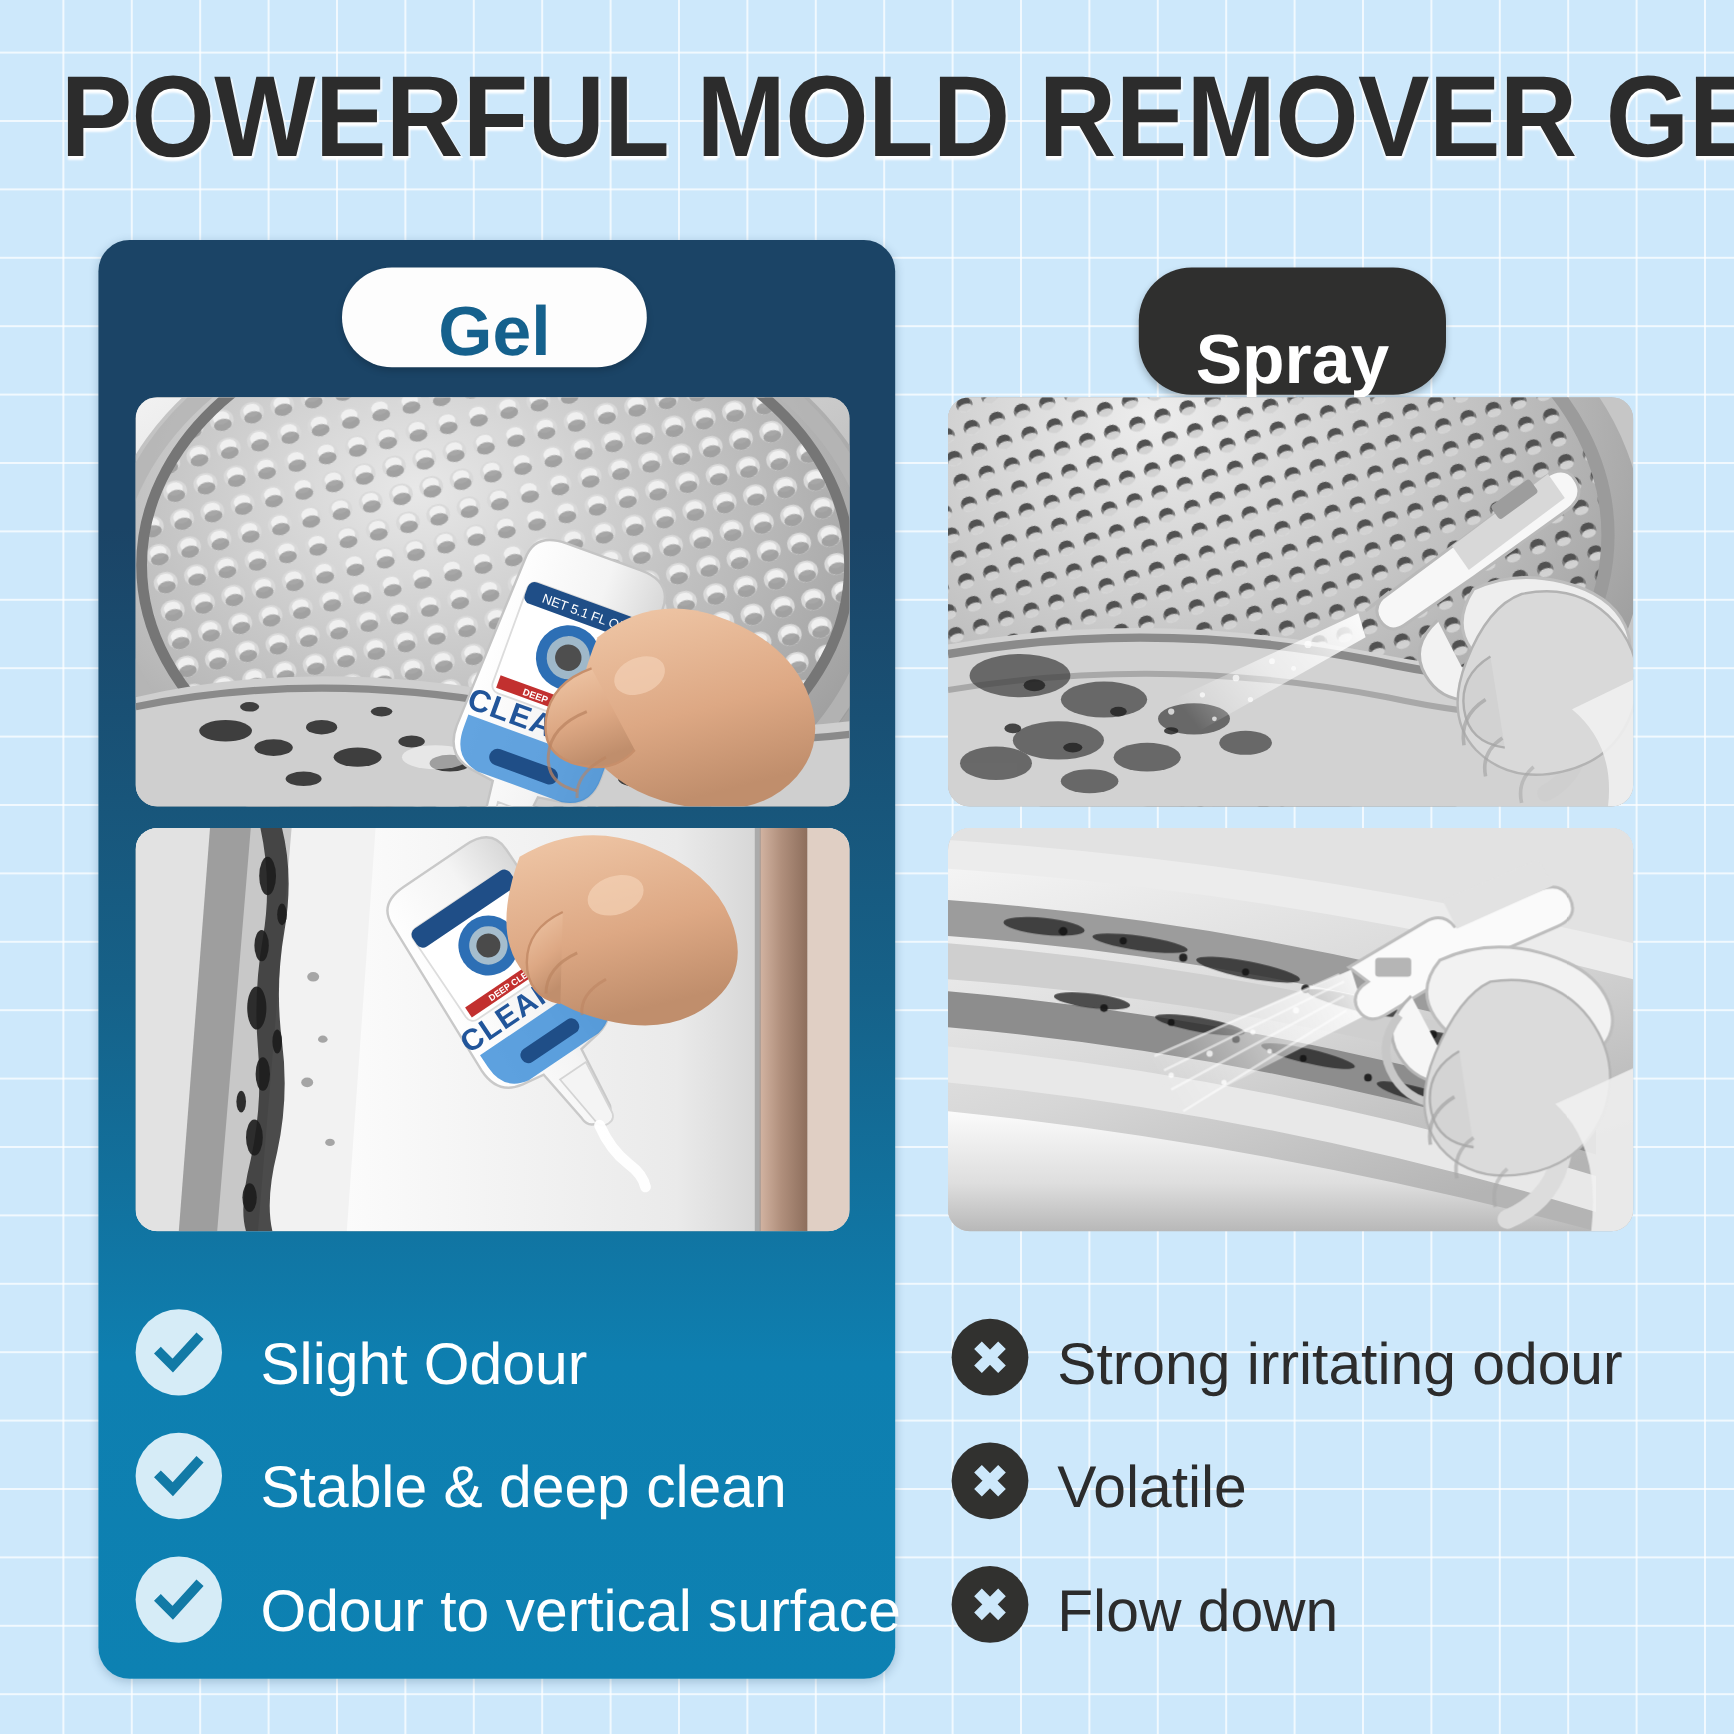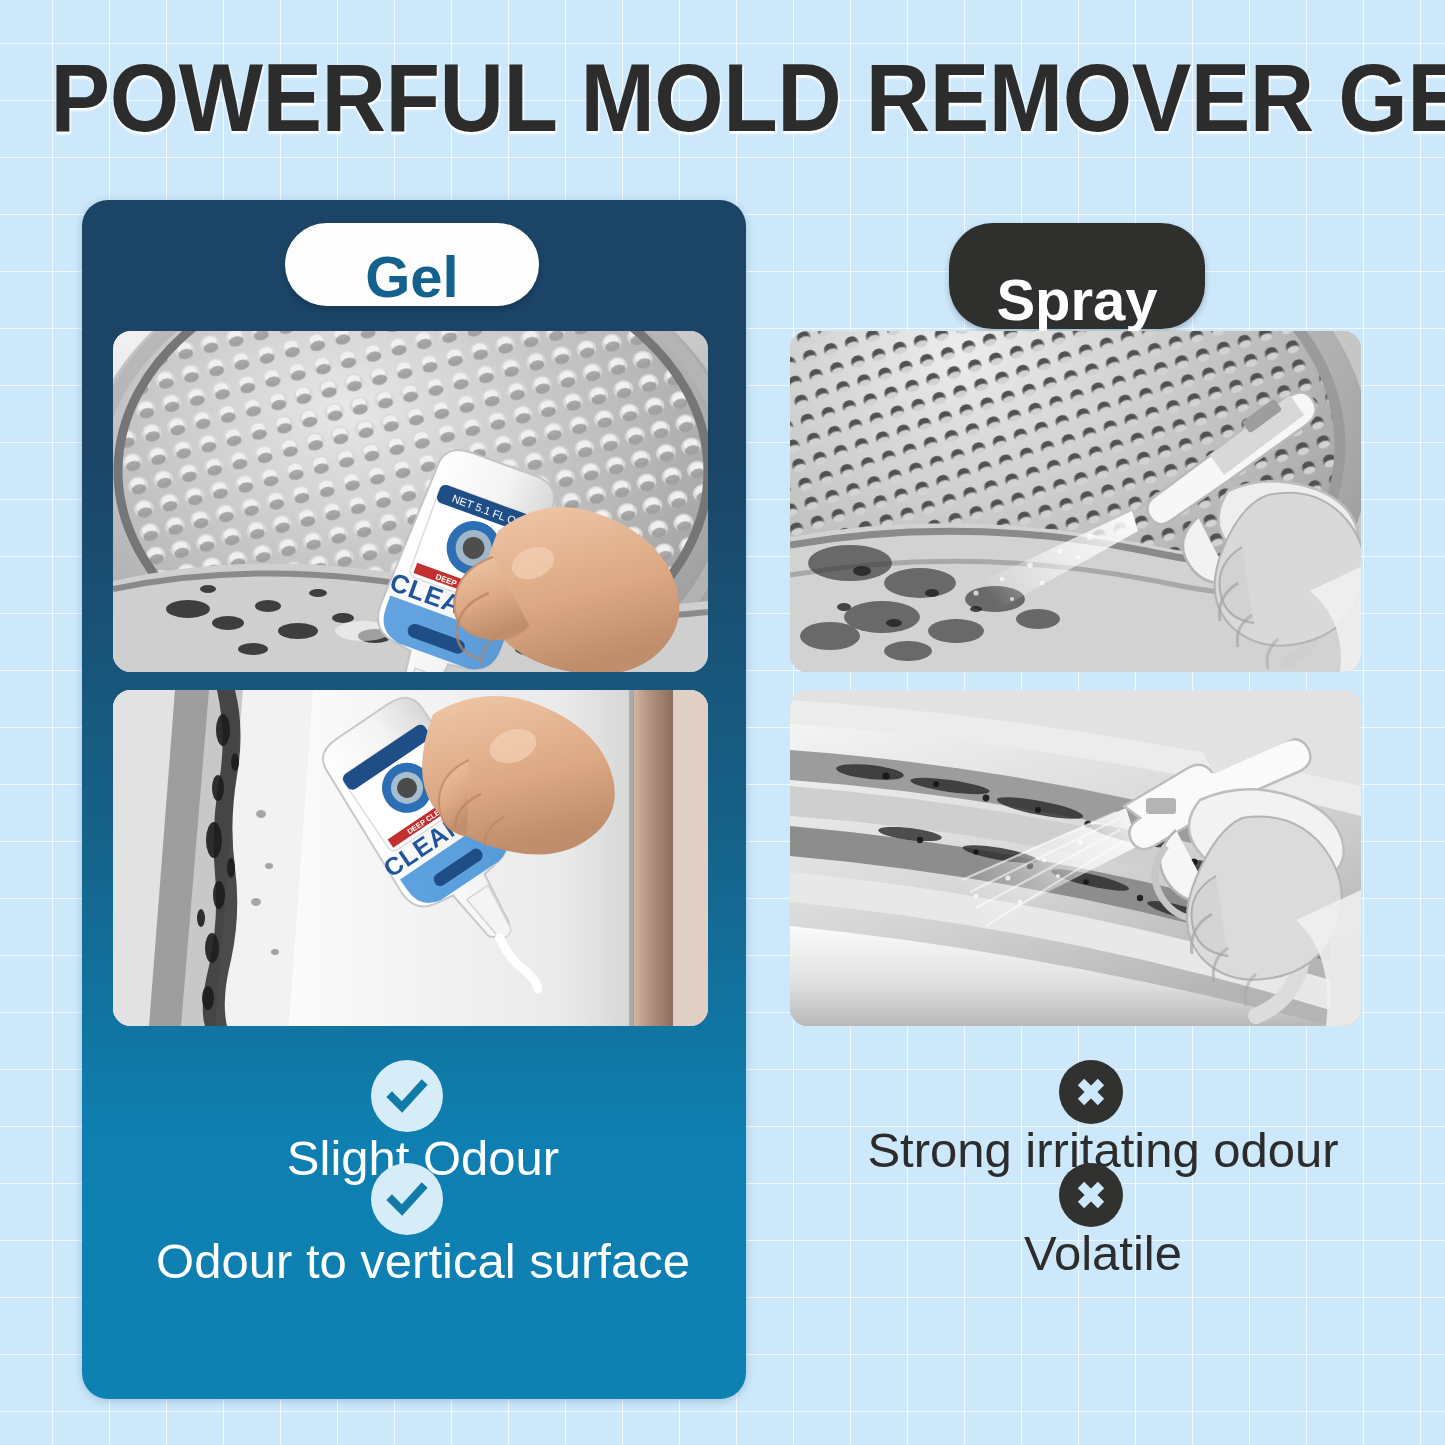--- a/index.html
+++ b/index.html
@@ -102,23 +102,22 @@
   #photo-spray-drum { left: 790px; top: 331px; width: 571px; height: 341px; }
   #photo-spray-seal { left: 790px; top: 690px; width: 571px; height: 336px; }
 
   
   .feature-list { position: absolute; }
   #gel-features   { left: 113px; top: 1060px; width: 620px; }
   #spray-features { left: 793px; top: 1060px; width: 620px; }
 
   .feature-row {
     display: flex;
-    align-items: center;
+    align-items: flex-end;
     height: 103px;
-    flex-direction: column;
   }
 
   .icon-check, .icon-cross {
     flex: 0 0 auto;
     border-radius: 50%;
     display: flex;
     align-items: center;
     justify-content: center;
   }
   .icon-check {
@@ -503,20 +502,28 @@
           </svg>
       </span>
       <span class="feature-label">Slight Odour</span>
     </div>
     <div class="feature-row">
       <span class="icon-check">
         <svg viewBox="0 0 44 44">
             <path d="M7 23 L17 33 L37 11" fill="none" stroke="#127aa6" stroke-width="8" stroke-linecap="square" stroke-linejoin="miter"></path>
           </svg>
       </span>
+      <span class="feature-label">Stable &amp; deep clean</span>
+    </div>
+    <div class="feature-row">
+      <span class="icon-check">
+        <svg viewBox="0 0 44 44">
+            <path d="M7 23 L17 33 L37 11" fill="none" stroke="#127aa6" stroke-width="8" stroke-linecap="square" stroke-linejoin="miter"></path>
+          </svg>
+      </span>
       <span class="feature-label">Odour to vertical surface</span>
     </div>
   </div>
 
   <div class="feature-list" id="spray-features">
     <div class="feature-row">
       <span class="icon-cross">
         <svg viewBox="0 0 38 38">
             <path d="M9 9 L29 29 M29 9 L9 29" fill="none" stroke="#cde8fb" stroke-width="9" stroke-linecap="butt"></path>
           </svg>
@@ -524,15 +531,23 @@
       <span class="feature-label">Strong irritating odour</span>
     </div>
     <div class="feature-row">
       <span class="icon-cross">
         <svg viewBox="0 0 38 38">
             <path d="M9 9 L29 29 M29 9 L9 29" fill="none" stroke="#cde8fb" stroke-width="9" stroke-linecap="butt"></path>
           </svg>
       </span>
       <span class="feature-label">Volatile</span>
     </div>
+    <div class="feature-row">
+      <span class="icon-cross">
+        <svg viewBox="0 0 38 38">
+            <path d="M9 9 L29 29 M29 9 L9 29" fill="none" stroke="#cde8fb" stroke-width="9" stroke-linecap="butt"></path>
+          </svg>
+      </span>
+      <span class="feature-label">Flow down</span>
+    </div>
   </div>
 
 </div>
 
 </body></html>

